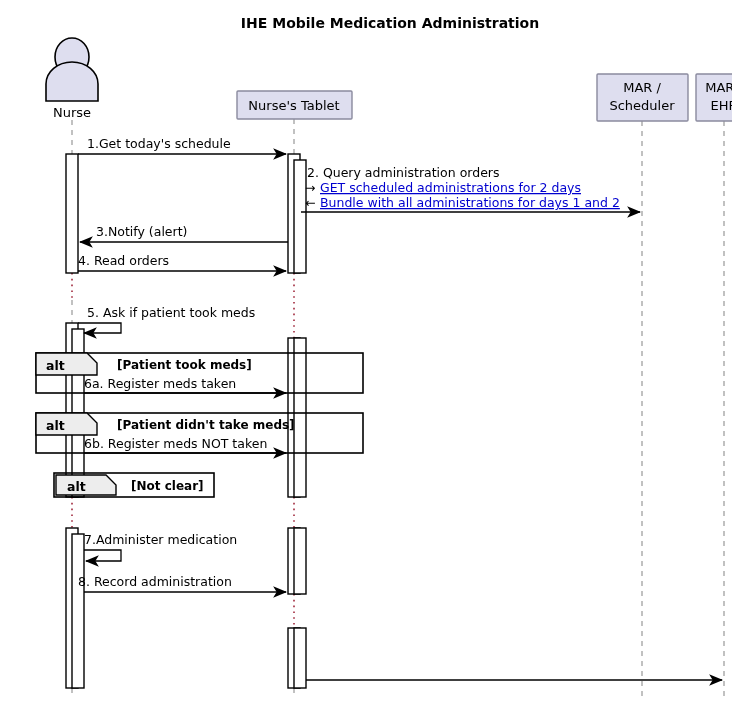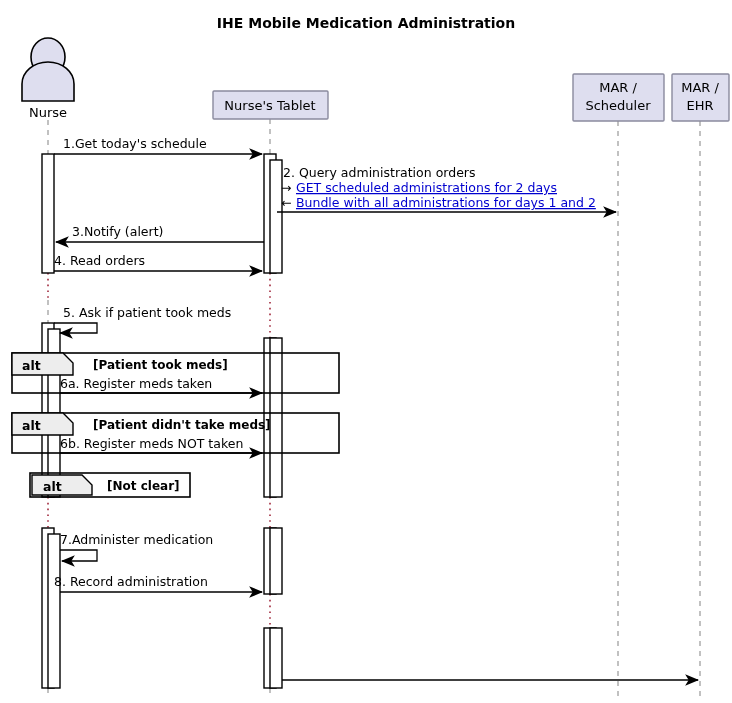--- a/index.html
+++ b/index.html
@@ -10,20 +10,21 @@
   body {
     width: 732px;
     height: 703px;
     font-family: "DejaVu Sans", sans-serif;
     overflow: hidden;
   }
   #diagram-root {
     position: relative;
     width: 580px;
     height: 703px;
+    margin-left: 24px;
   }
   svg#seq {
     display: block;
     width: 732px;
     height: 703px;
   }
   .diagram-title {
     font-family: "DejaVu Sans", sans-serif;
     font-size: 14px;
     font-weight: bold;

